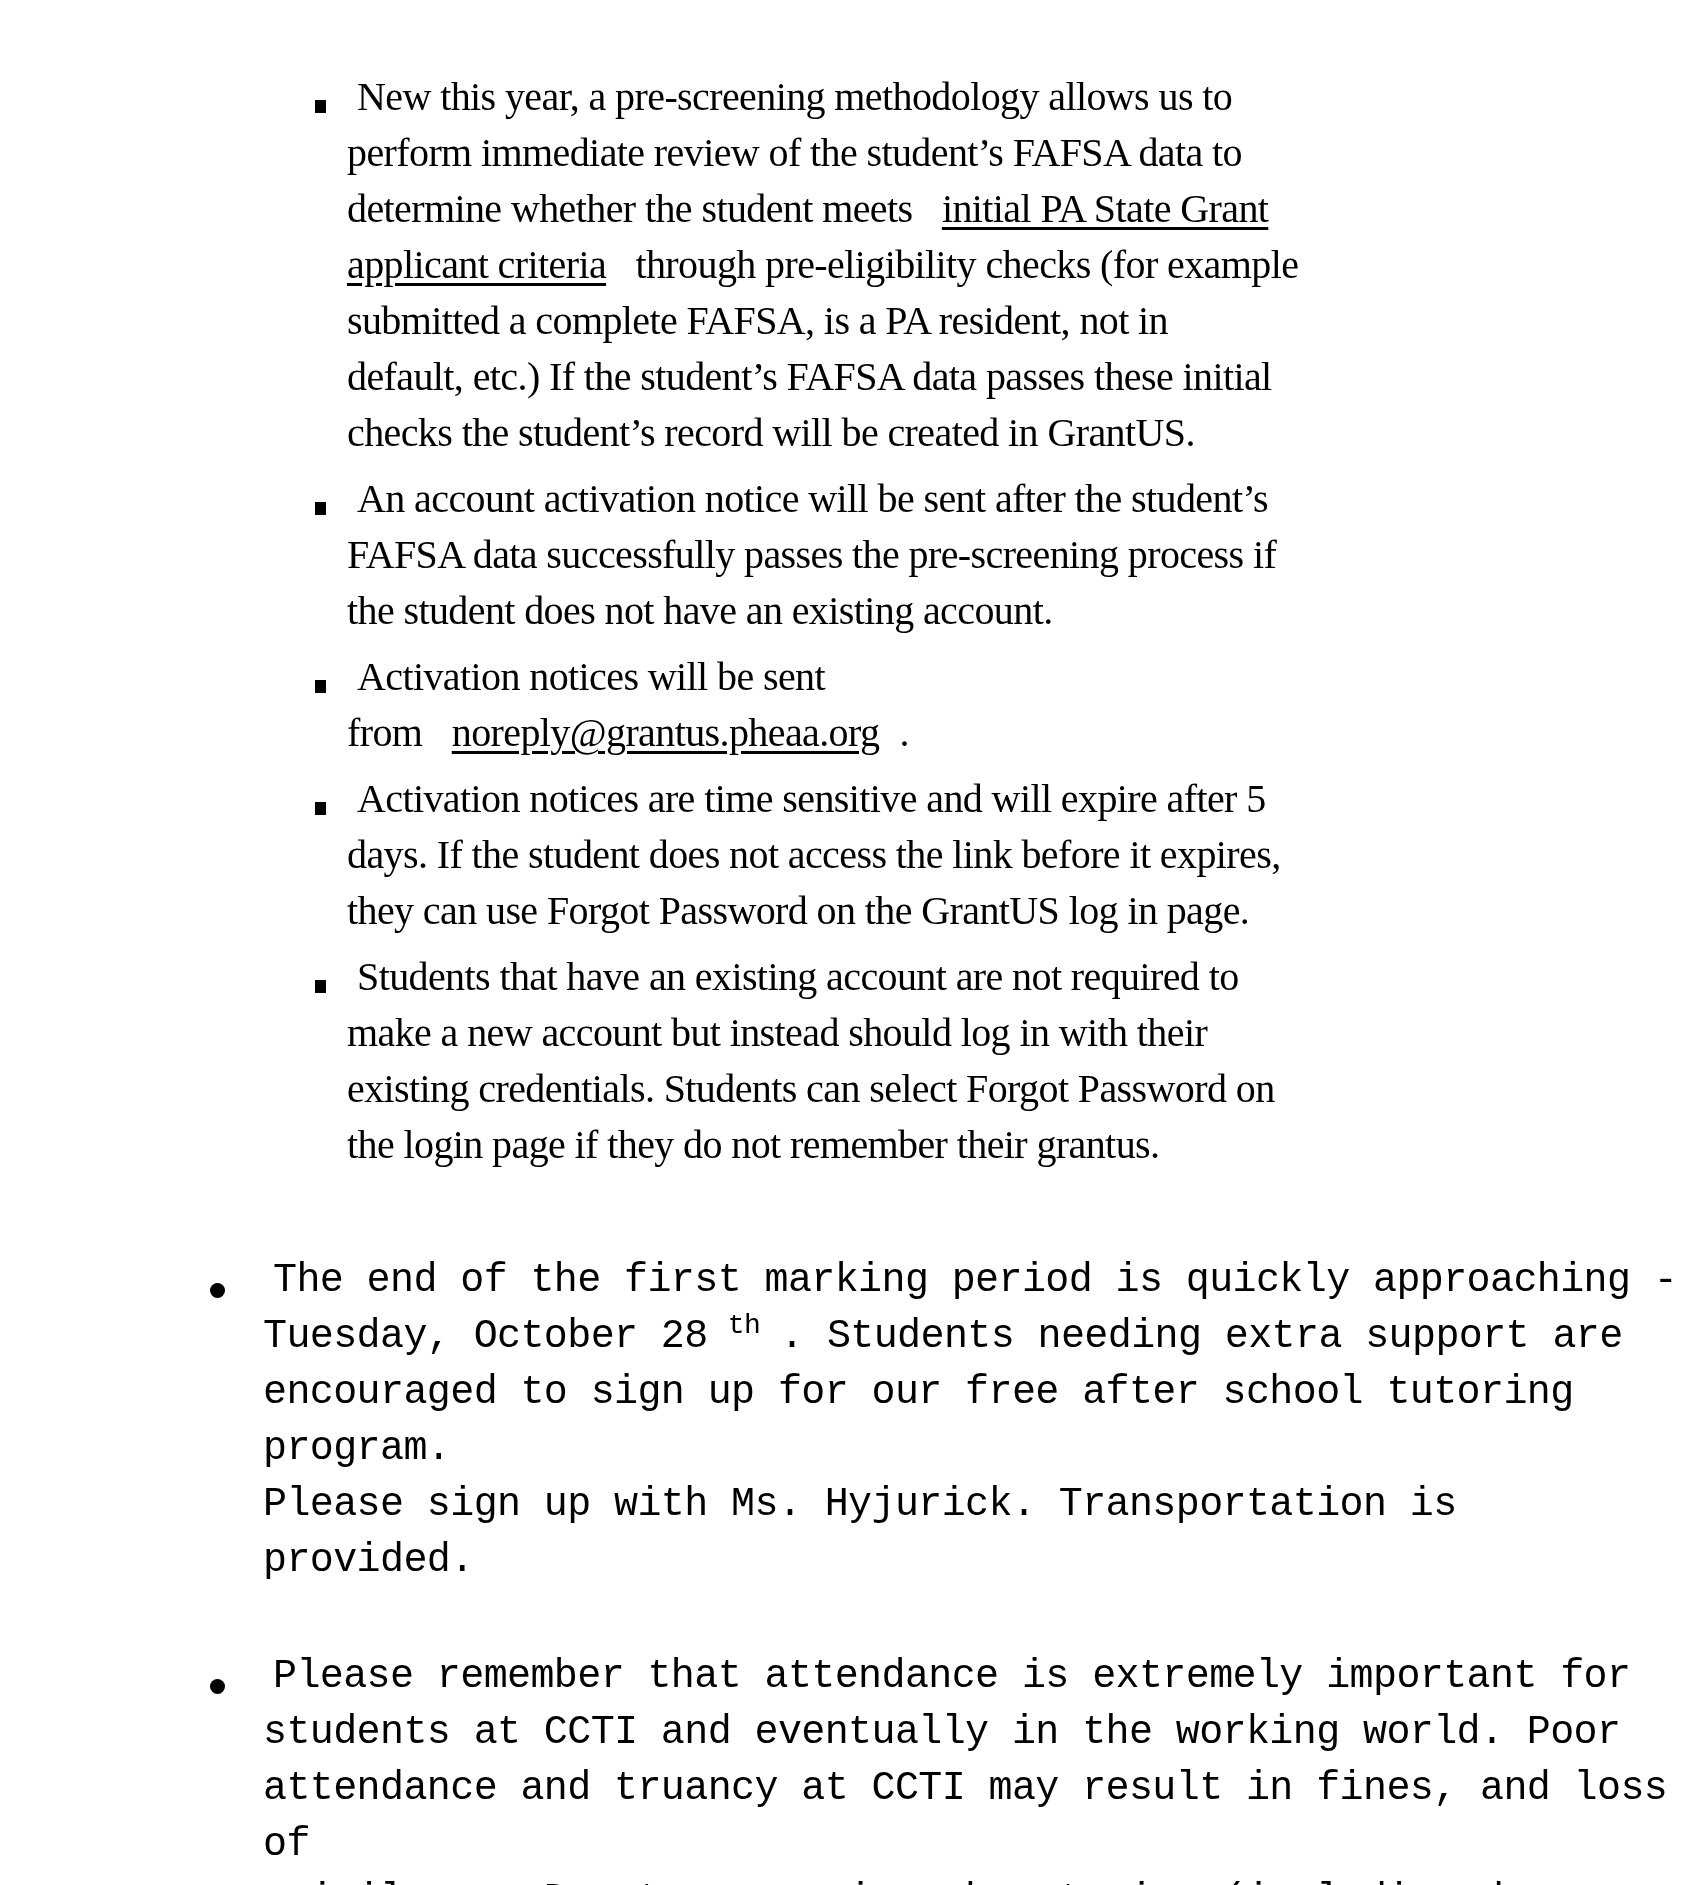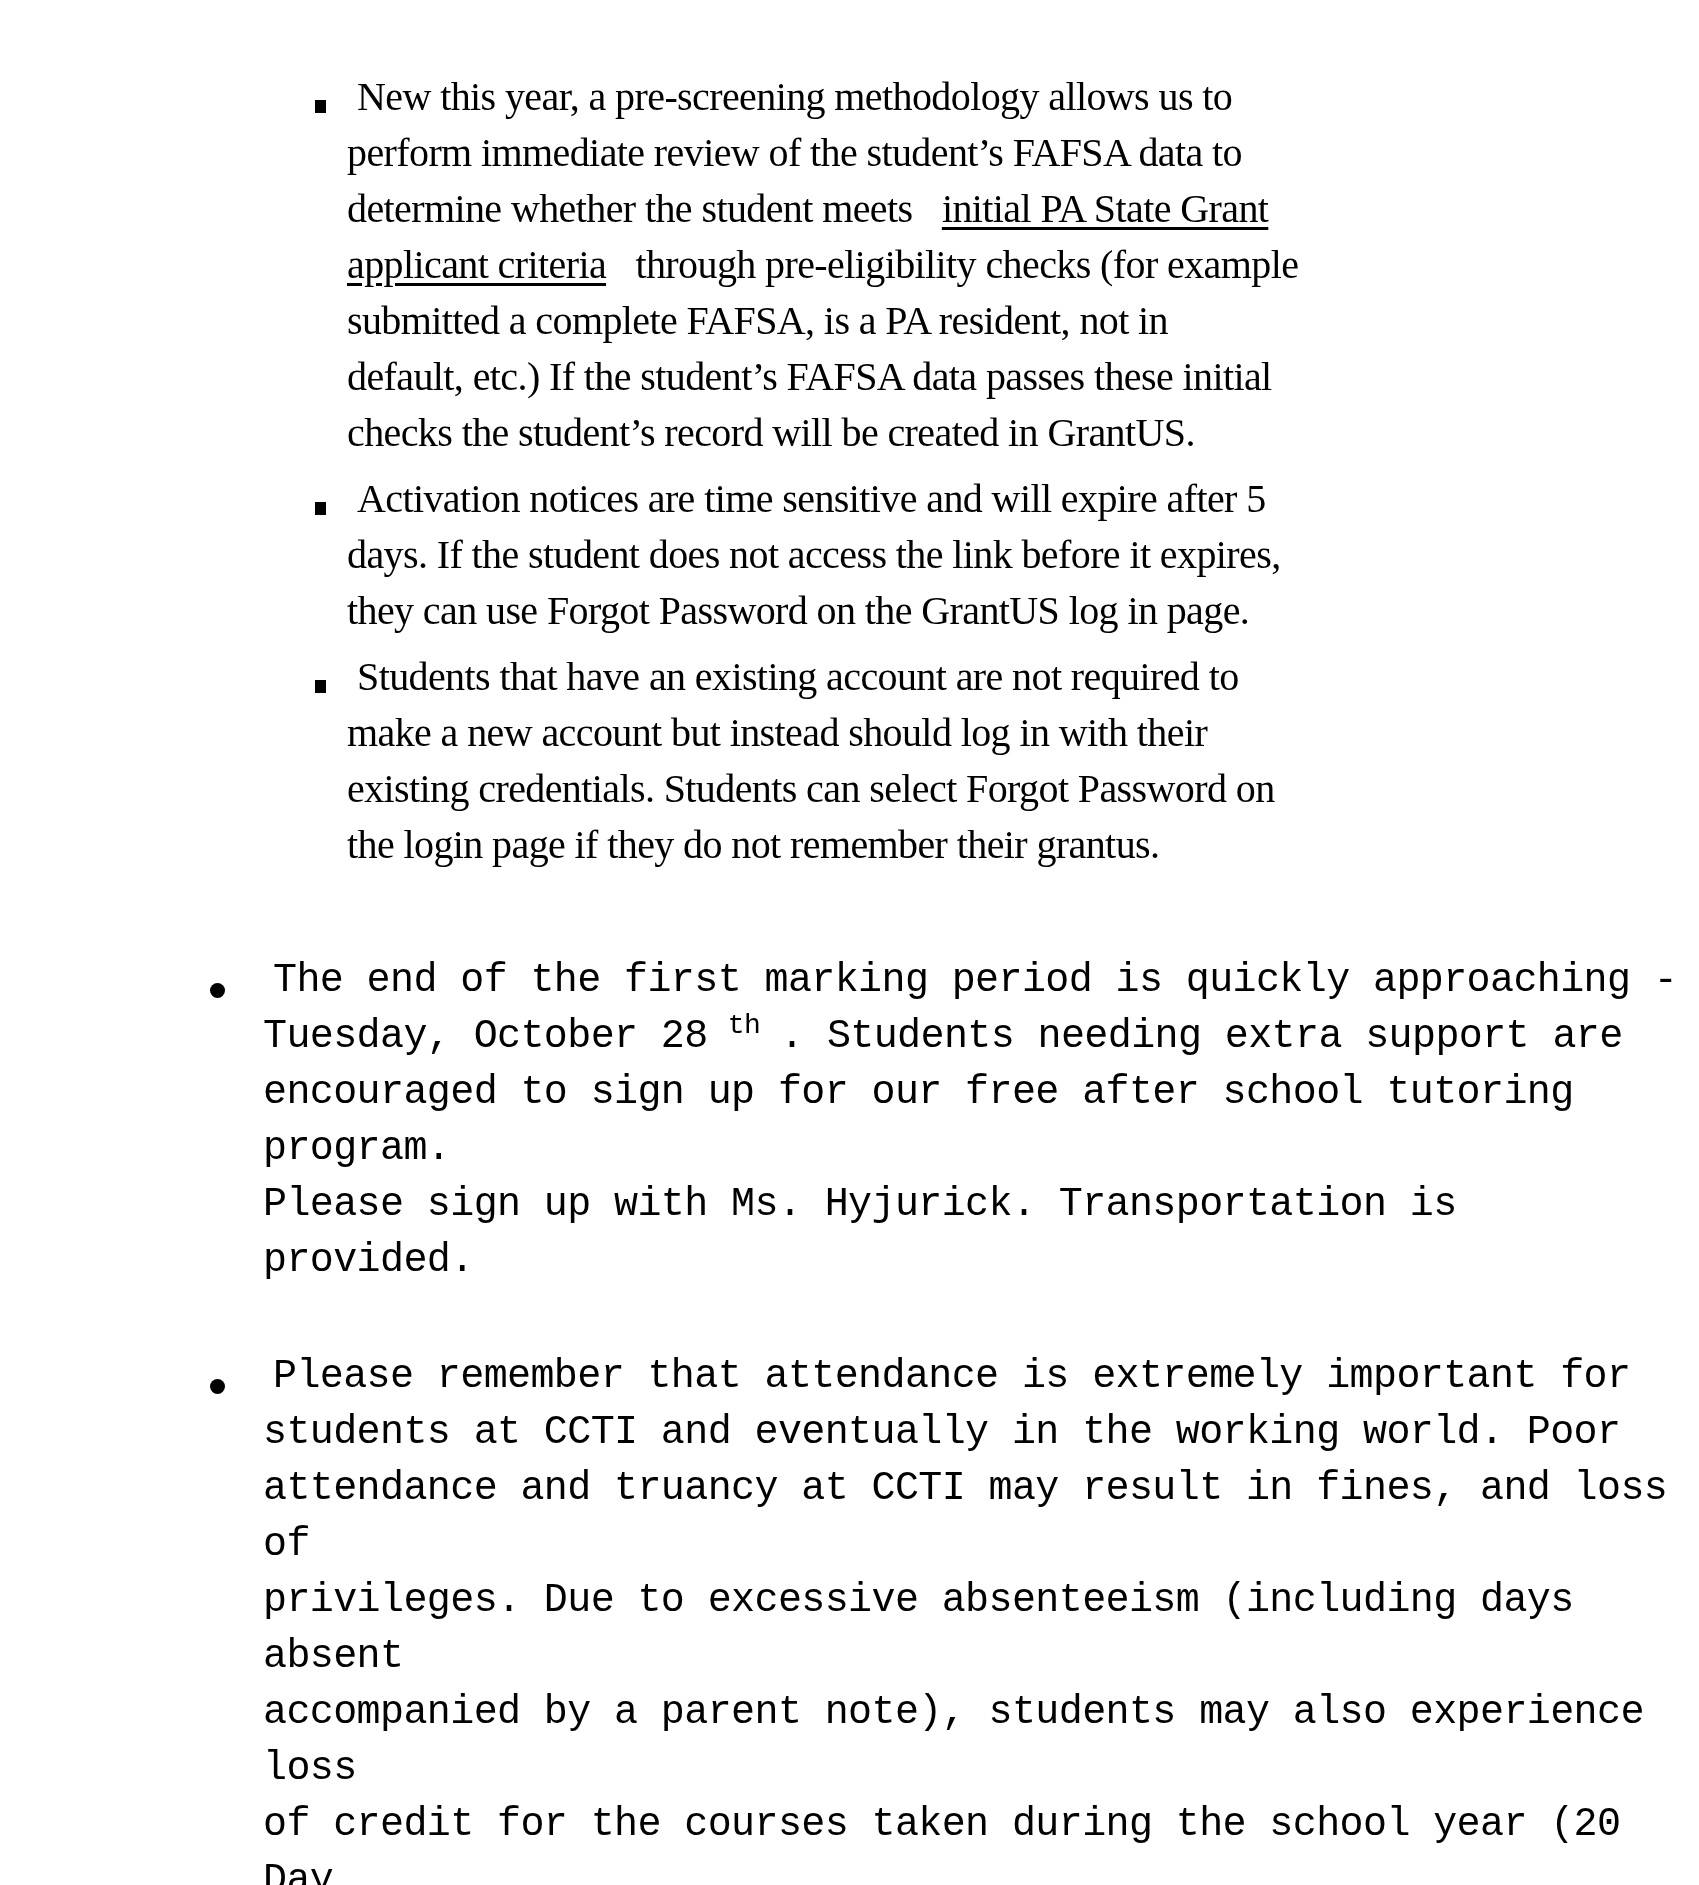--- a/index.html
+++ b/index.html
@@ -67,24 +67,29 @@
 perform immediate review of the student’s FAFSA data to
 determine whether the student meets </span><span class="u">initial PA State Grant
 applicant criteria</span><span> through pre-eligibility checks (for example
 submitted a complete FAFSA, is a PA resident, not in
 default, etc.) If the student’s FAFSA data passes these initial
 checks the student’s record will be created in GrantUS.</span></p>
     </div>
 
     <div class="item sub">
       <span class="marker-sq"></span>
+      <p class="txt"><span>An account activation notice will be sent after the student’s
+FAFSA data successfully passes the pre-screening process if
+the student does not have an existing account.</span></p>
     </div>
 
     <div class="item sub">
       <span class="marker-sq"></span>
+      <p class="txt"><span>Activation notices will be sent
+from </span><span class="u">noreply@grantus.pheaa.org</span><span>.</span></p>
     </div>
 
     <div class="item sub">
       <span class="marker-sq"></span>
       <p class="txt"><span>Activation notices are time sensitive and will expire after 5
 days. If the student does not access the link before it expires,
 they can use Forgot Password on the GrantUS log in page.</span></p>
     </div>
 
     <div class="item sub">

